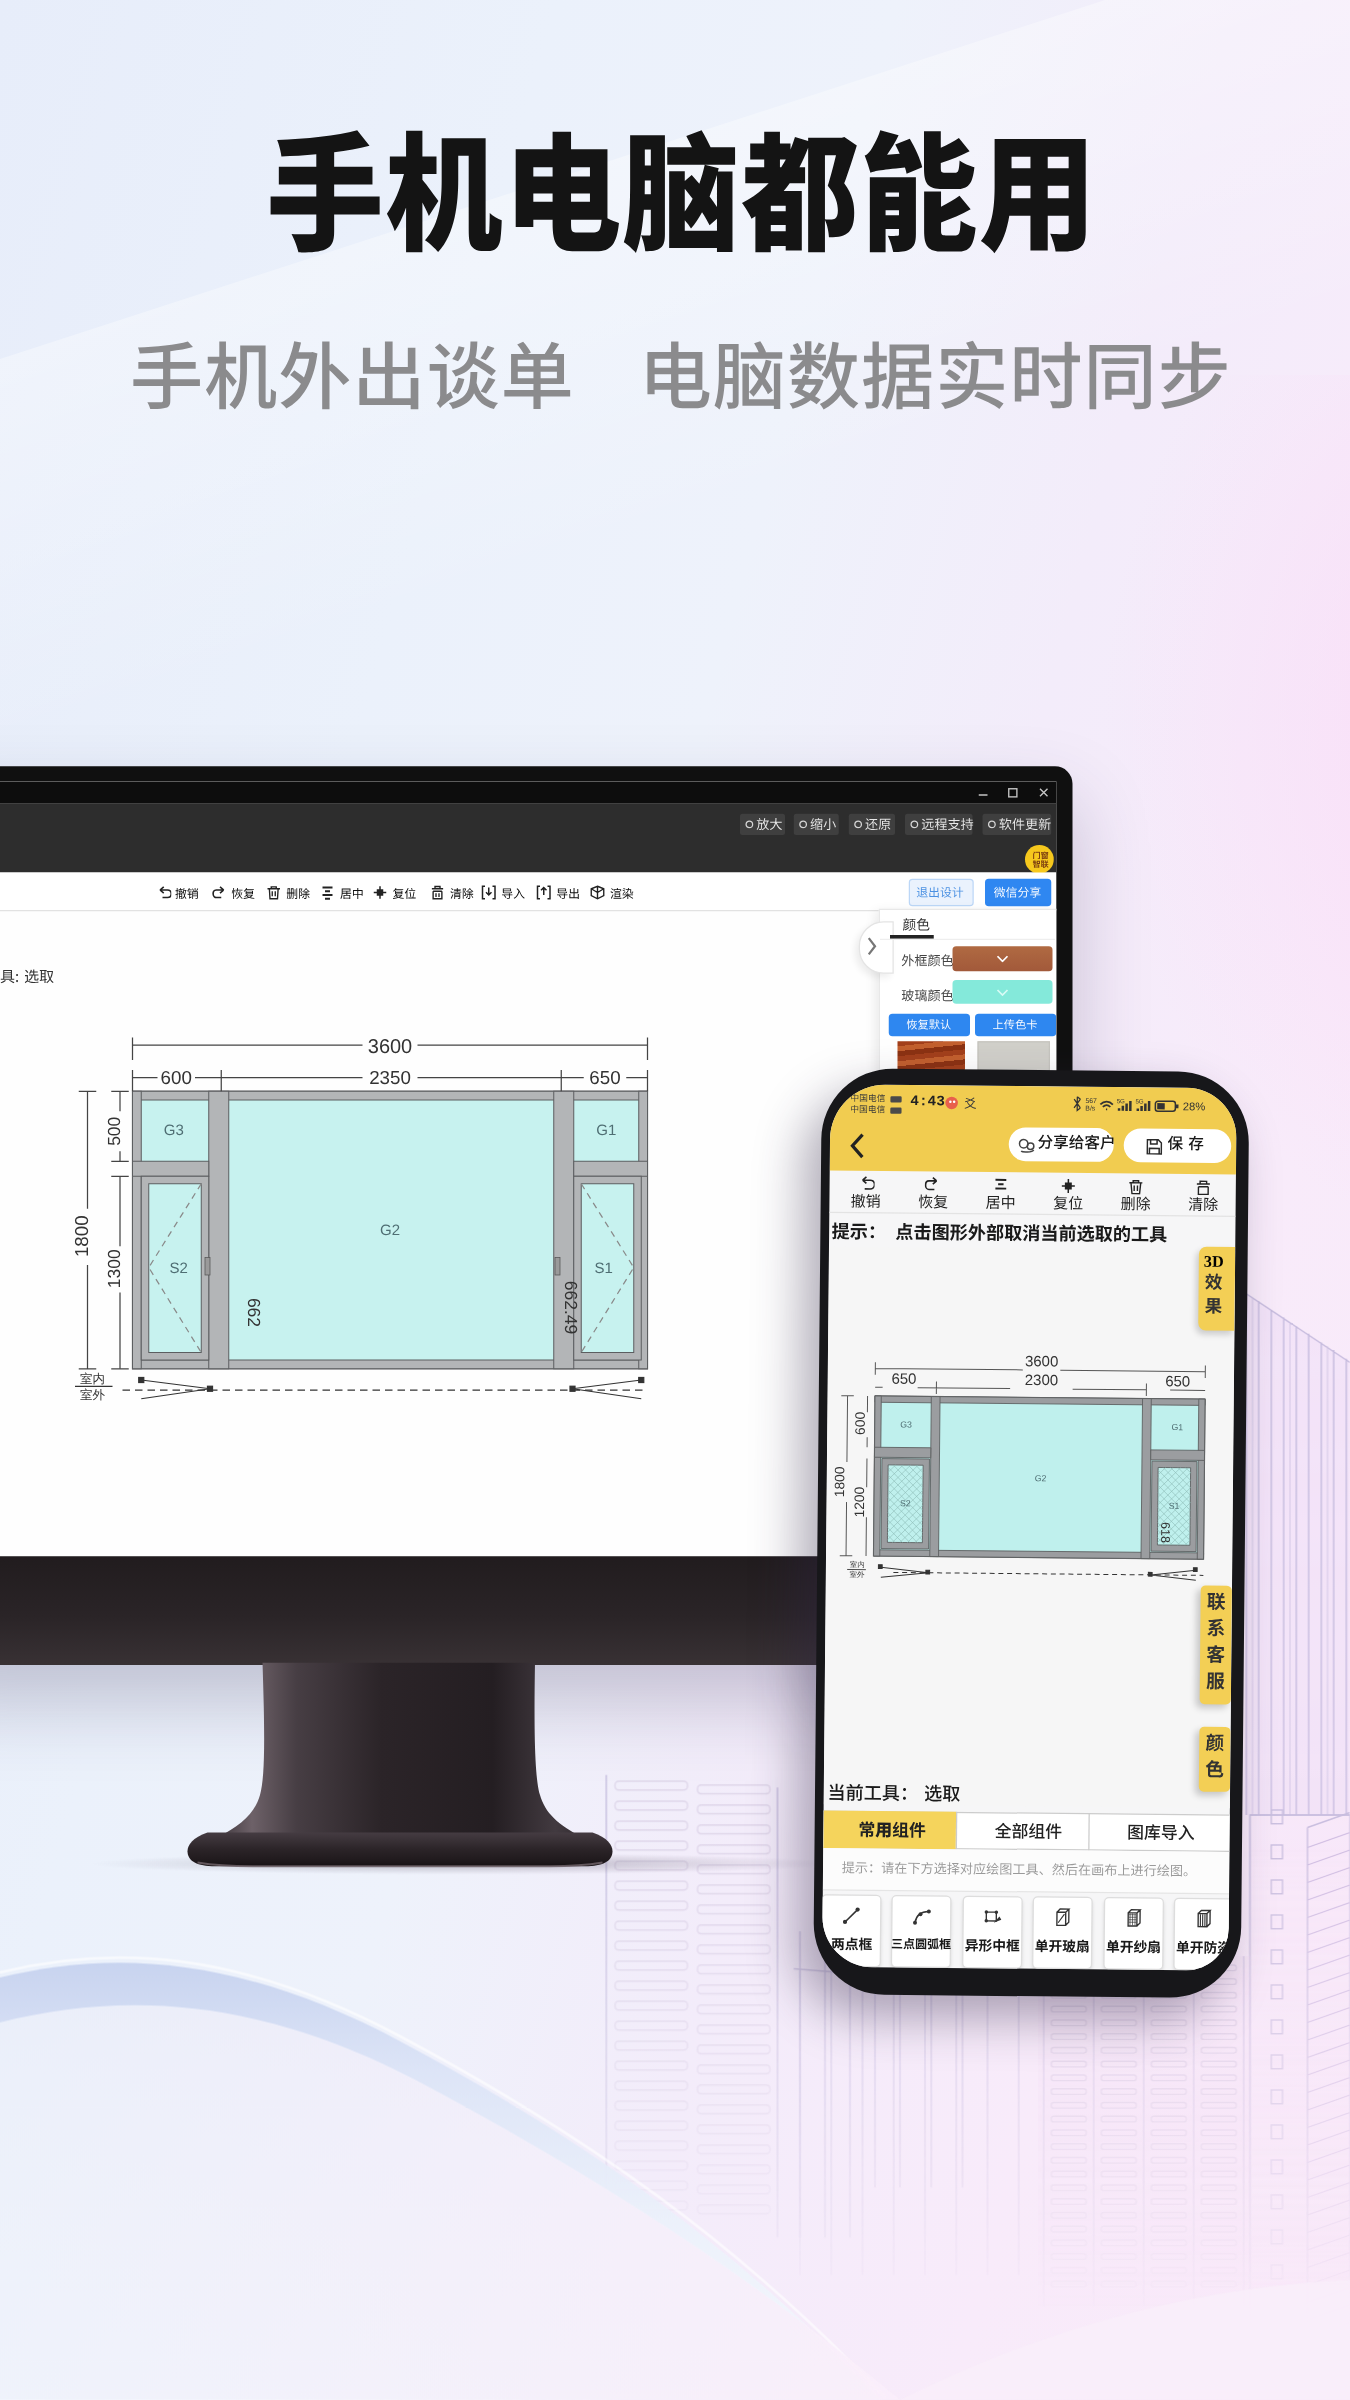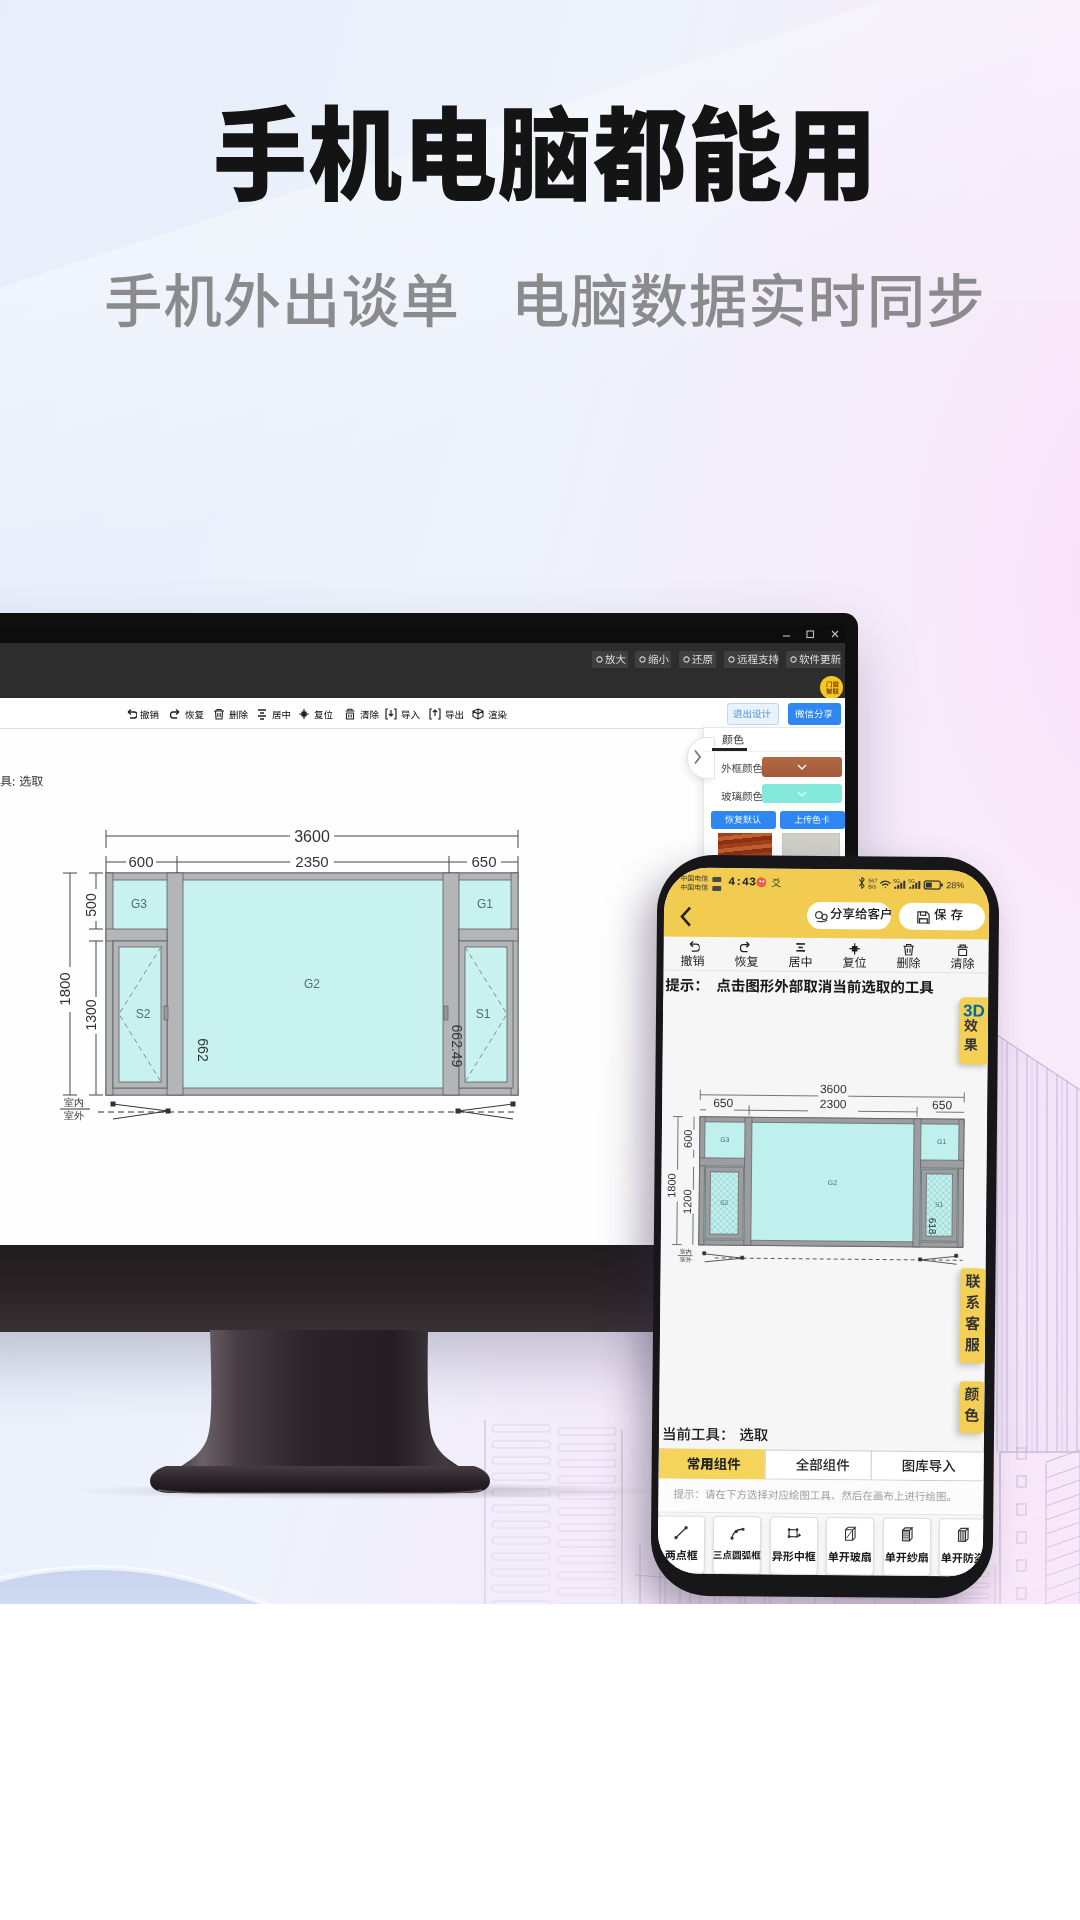--- a/index.html
+++ b/index.html
@@ -1,16 +1,16 @@
 <!DOCTYPE html>
 <html><head><meta charset="utf-8">
 <style>
 html,body{margin:0;padding:0}
 body{width:1080px;height:1920px;overflow:hidden;font-family:"Liberation Sans",sans-serif}
-.page{position:relative;width:1080px;height:1604px;overflow:hidden;
+.page{position:relative;width:1080px;height:1920px;overflow:hidden;
 background:linear-gradient(105deg,#e7edfa 0%,#ebf1fb 28%,#eef2fb 45%,#f3ecfa 62%,#f8ebfa 80%,#f9e9f9 100%)}
 .abs{position:absolute}
 svg{display:block}
 </style></head><body>
 <div class="page">
 
 <div class="abs" style="left:-420px;top:-560px;width:900px;height:900px;background:linear-gradient(135deg,rgba(255,255,255,.55),rgba(255,255,255,0) 55%);transform:rotate(45deg)"></div>
 
 <div class="abs" style="left:-200px;top:100px;width:1600px;height:300px;background:linear-gradient(rgba(255,255,255,.35),rgba(255,255,255,0));transform:rotate(-18deg)"></div>
 
@@ -706,21 +706,21 @@
           <use href="#gb524d" x="9000"></use>
           <use href="#gb9009" x="10000"></use>
           <use href="#gb53d6" x="11000"></use>
           <use href="#gb7684" x="12000"></use>
           <use href="#gb5de5" x="13000"></use>
           <use href="#gb5177" x="14000"></use>
         </svg>
 <div class="abs" style="left:0;top:130px;width:325px;height:446px;background:#f6f6f6"></div>
 
 <div class="abs" style="left:296px;top:127px;width:29px;height:67px;background:#f3cf55;border-radius:6px 0 0 6px;box-shadow:-2px 3px 5px rgba(0,0,0,.18)"></div>
-<div class="abs" style="left:300px;top:131px;font-size:17px;font-weight:bold;color:#0369a1;font-family:Liberation Sans, sans-serif">3D</div>
+<div class="abs" style="left:300px;top:131px;font-size:13px;font-weight:bold;color:#000000;font-family:Liberation Serif, serif">3D</div>
 <svg style="position:absolute;left:301px;top:148px" width="14.0" height="14.0" viewBox="0 -880 1000 1000" fill="#333">
           <use href="#gb6548" x="0"></use>
         </svg>
         <svg style="position:absolute;left:301px;top:167px" width="14.0" height="14.0" viewBox="0 -880 1000 1000" fill="#333">
           <use href="#gb679c" x="0"></use>
         </svg>
 <svg class="abs" width="308" height="192" viewBox="0 0 308 192" style="left:6px;top:214px" font-family="Liberation Sans,sans-serif">
           <rect x="32" y="35" width="264" height="128" fill="#bff0ed" stroke="#5c5e60"></rect>
           <rect x="32.0" y="35.0" width="264.0" height="5.0" fill="#9b9da0" stroke="#5c5e60" stroke-width="0.7"></rect>
           <rect x="32.0" y="158.0" width="264.0" height="5.0" fill="#9b9da0" stroke="#5c5e60" stroke-width="0.7"></rect>

